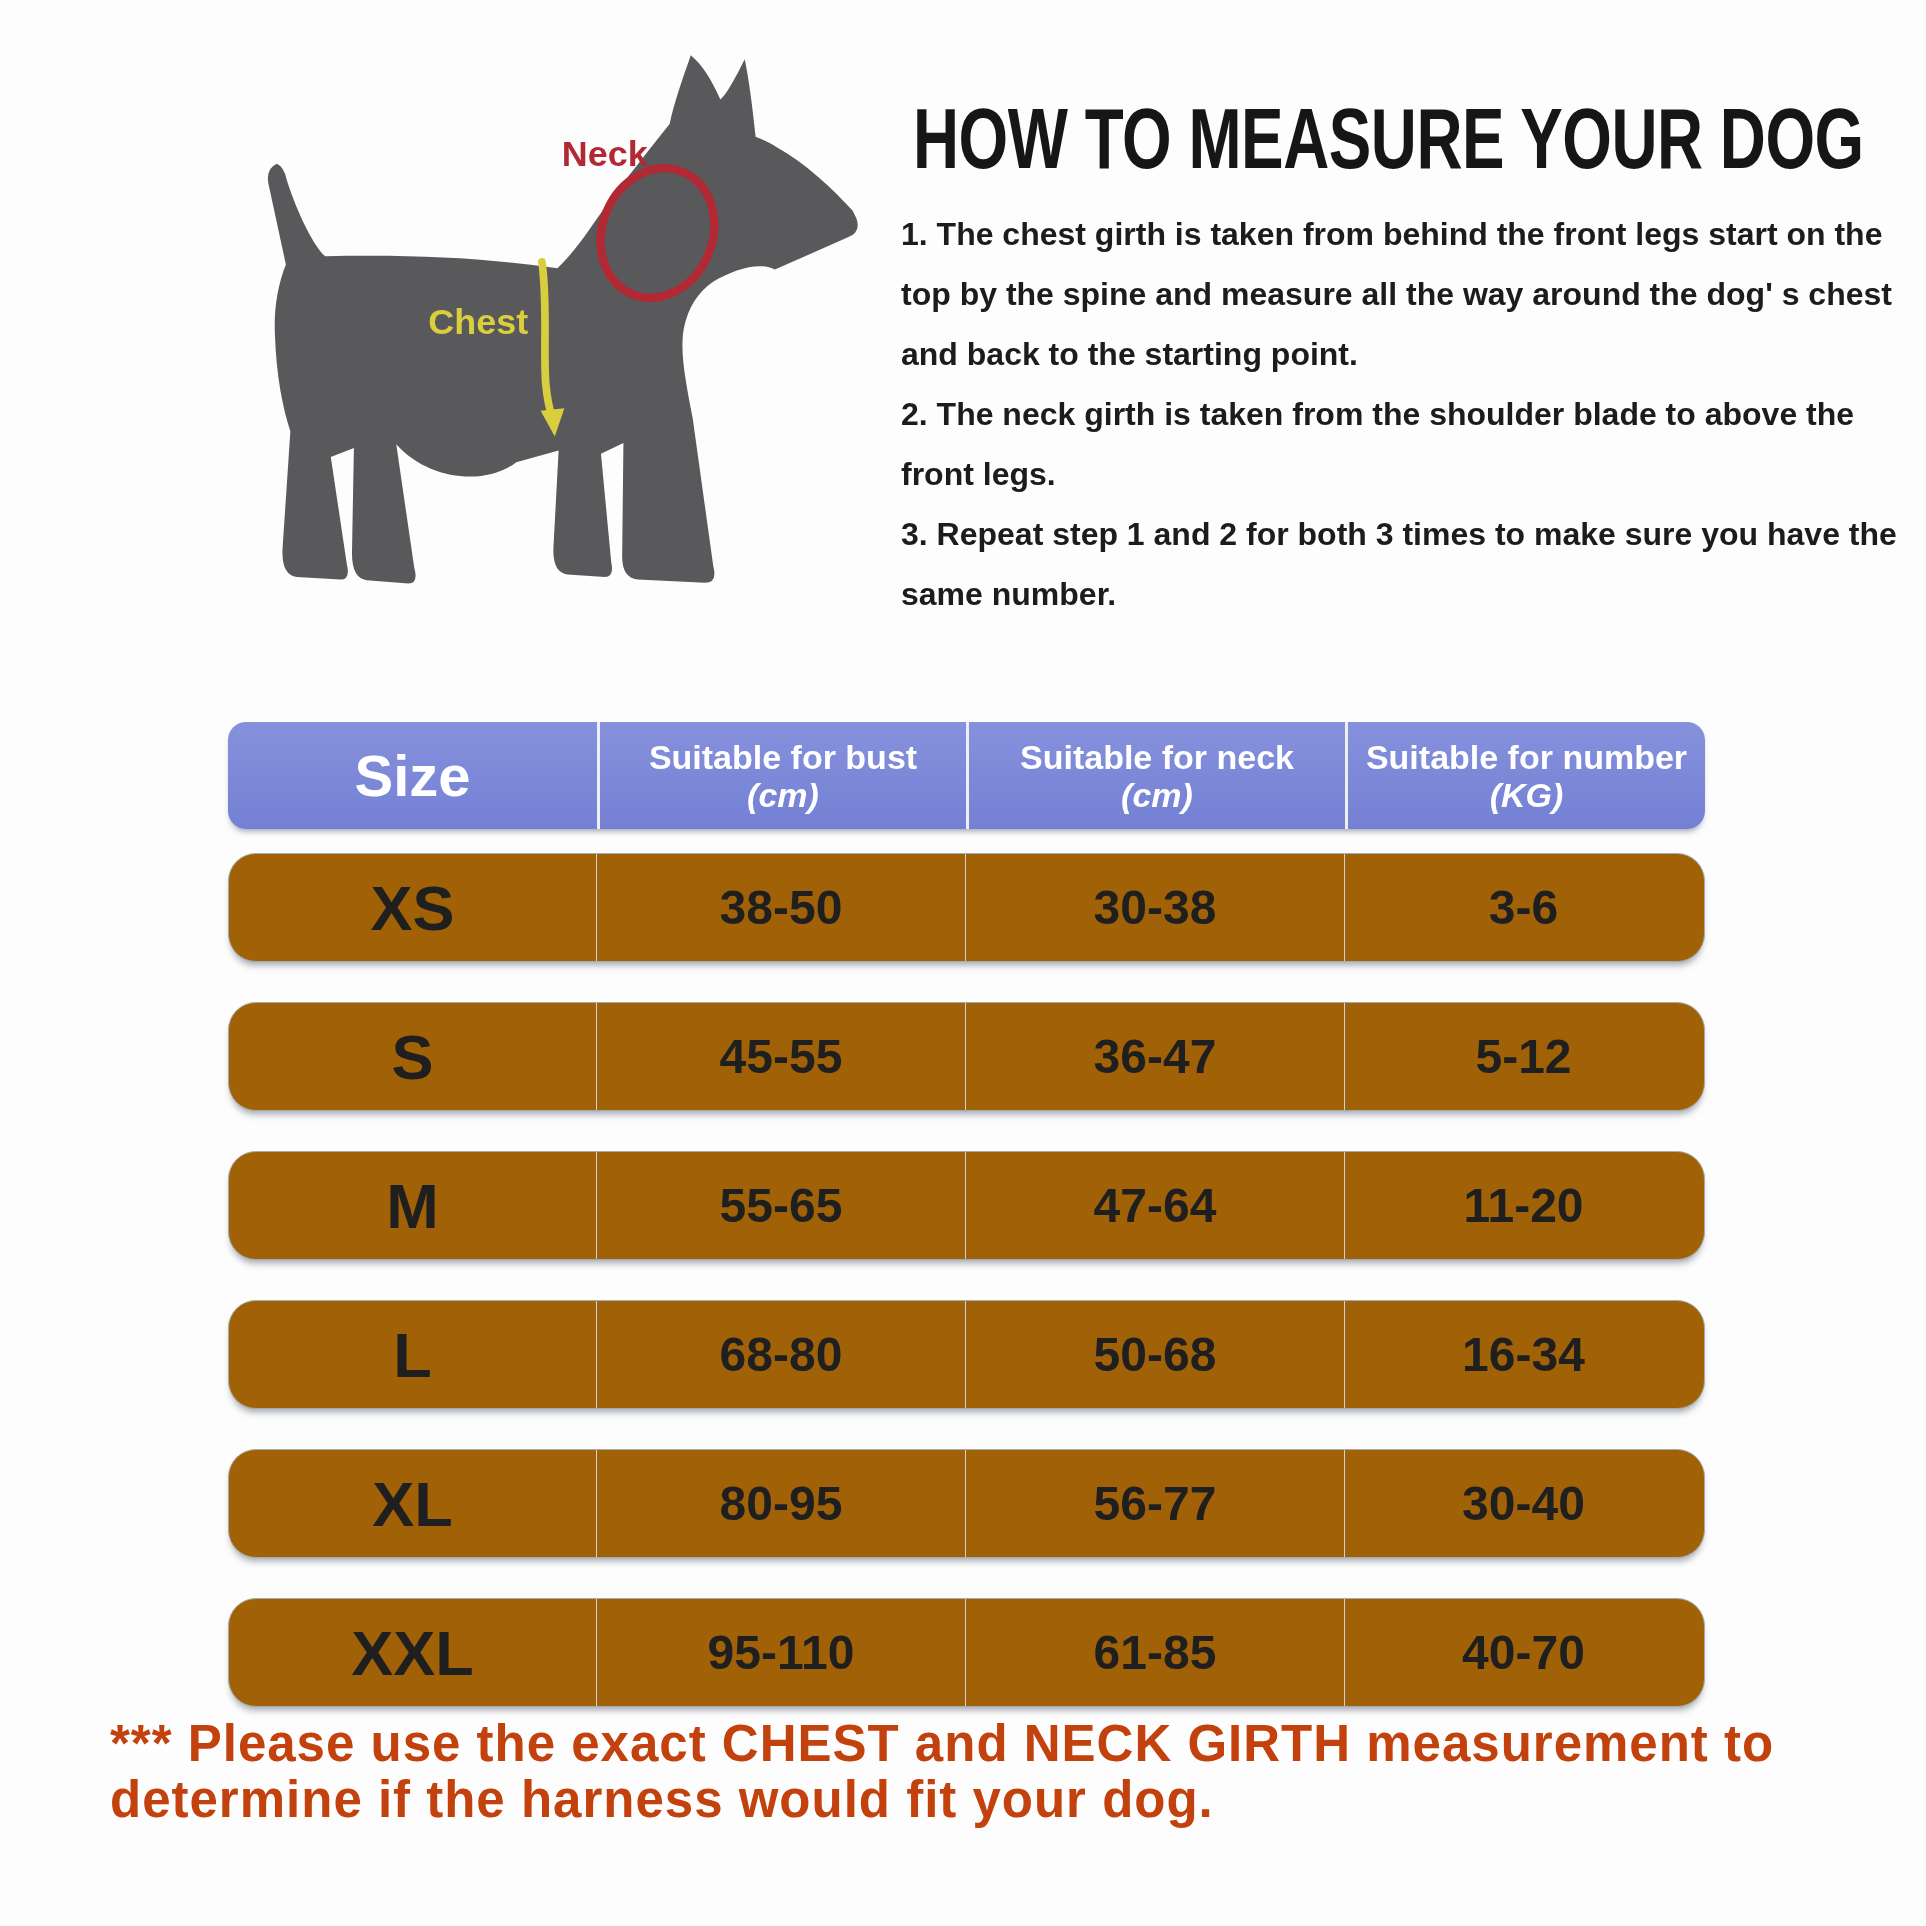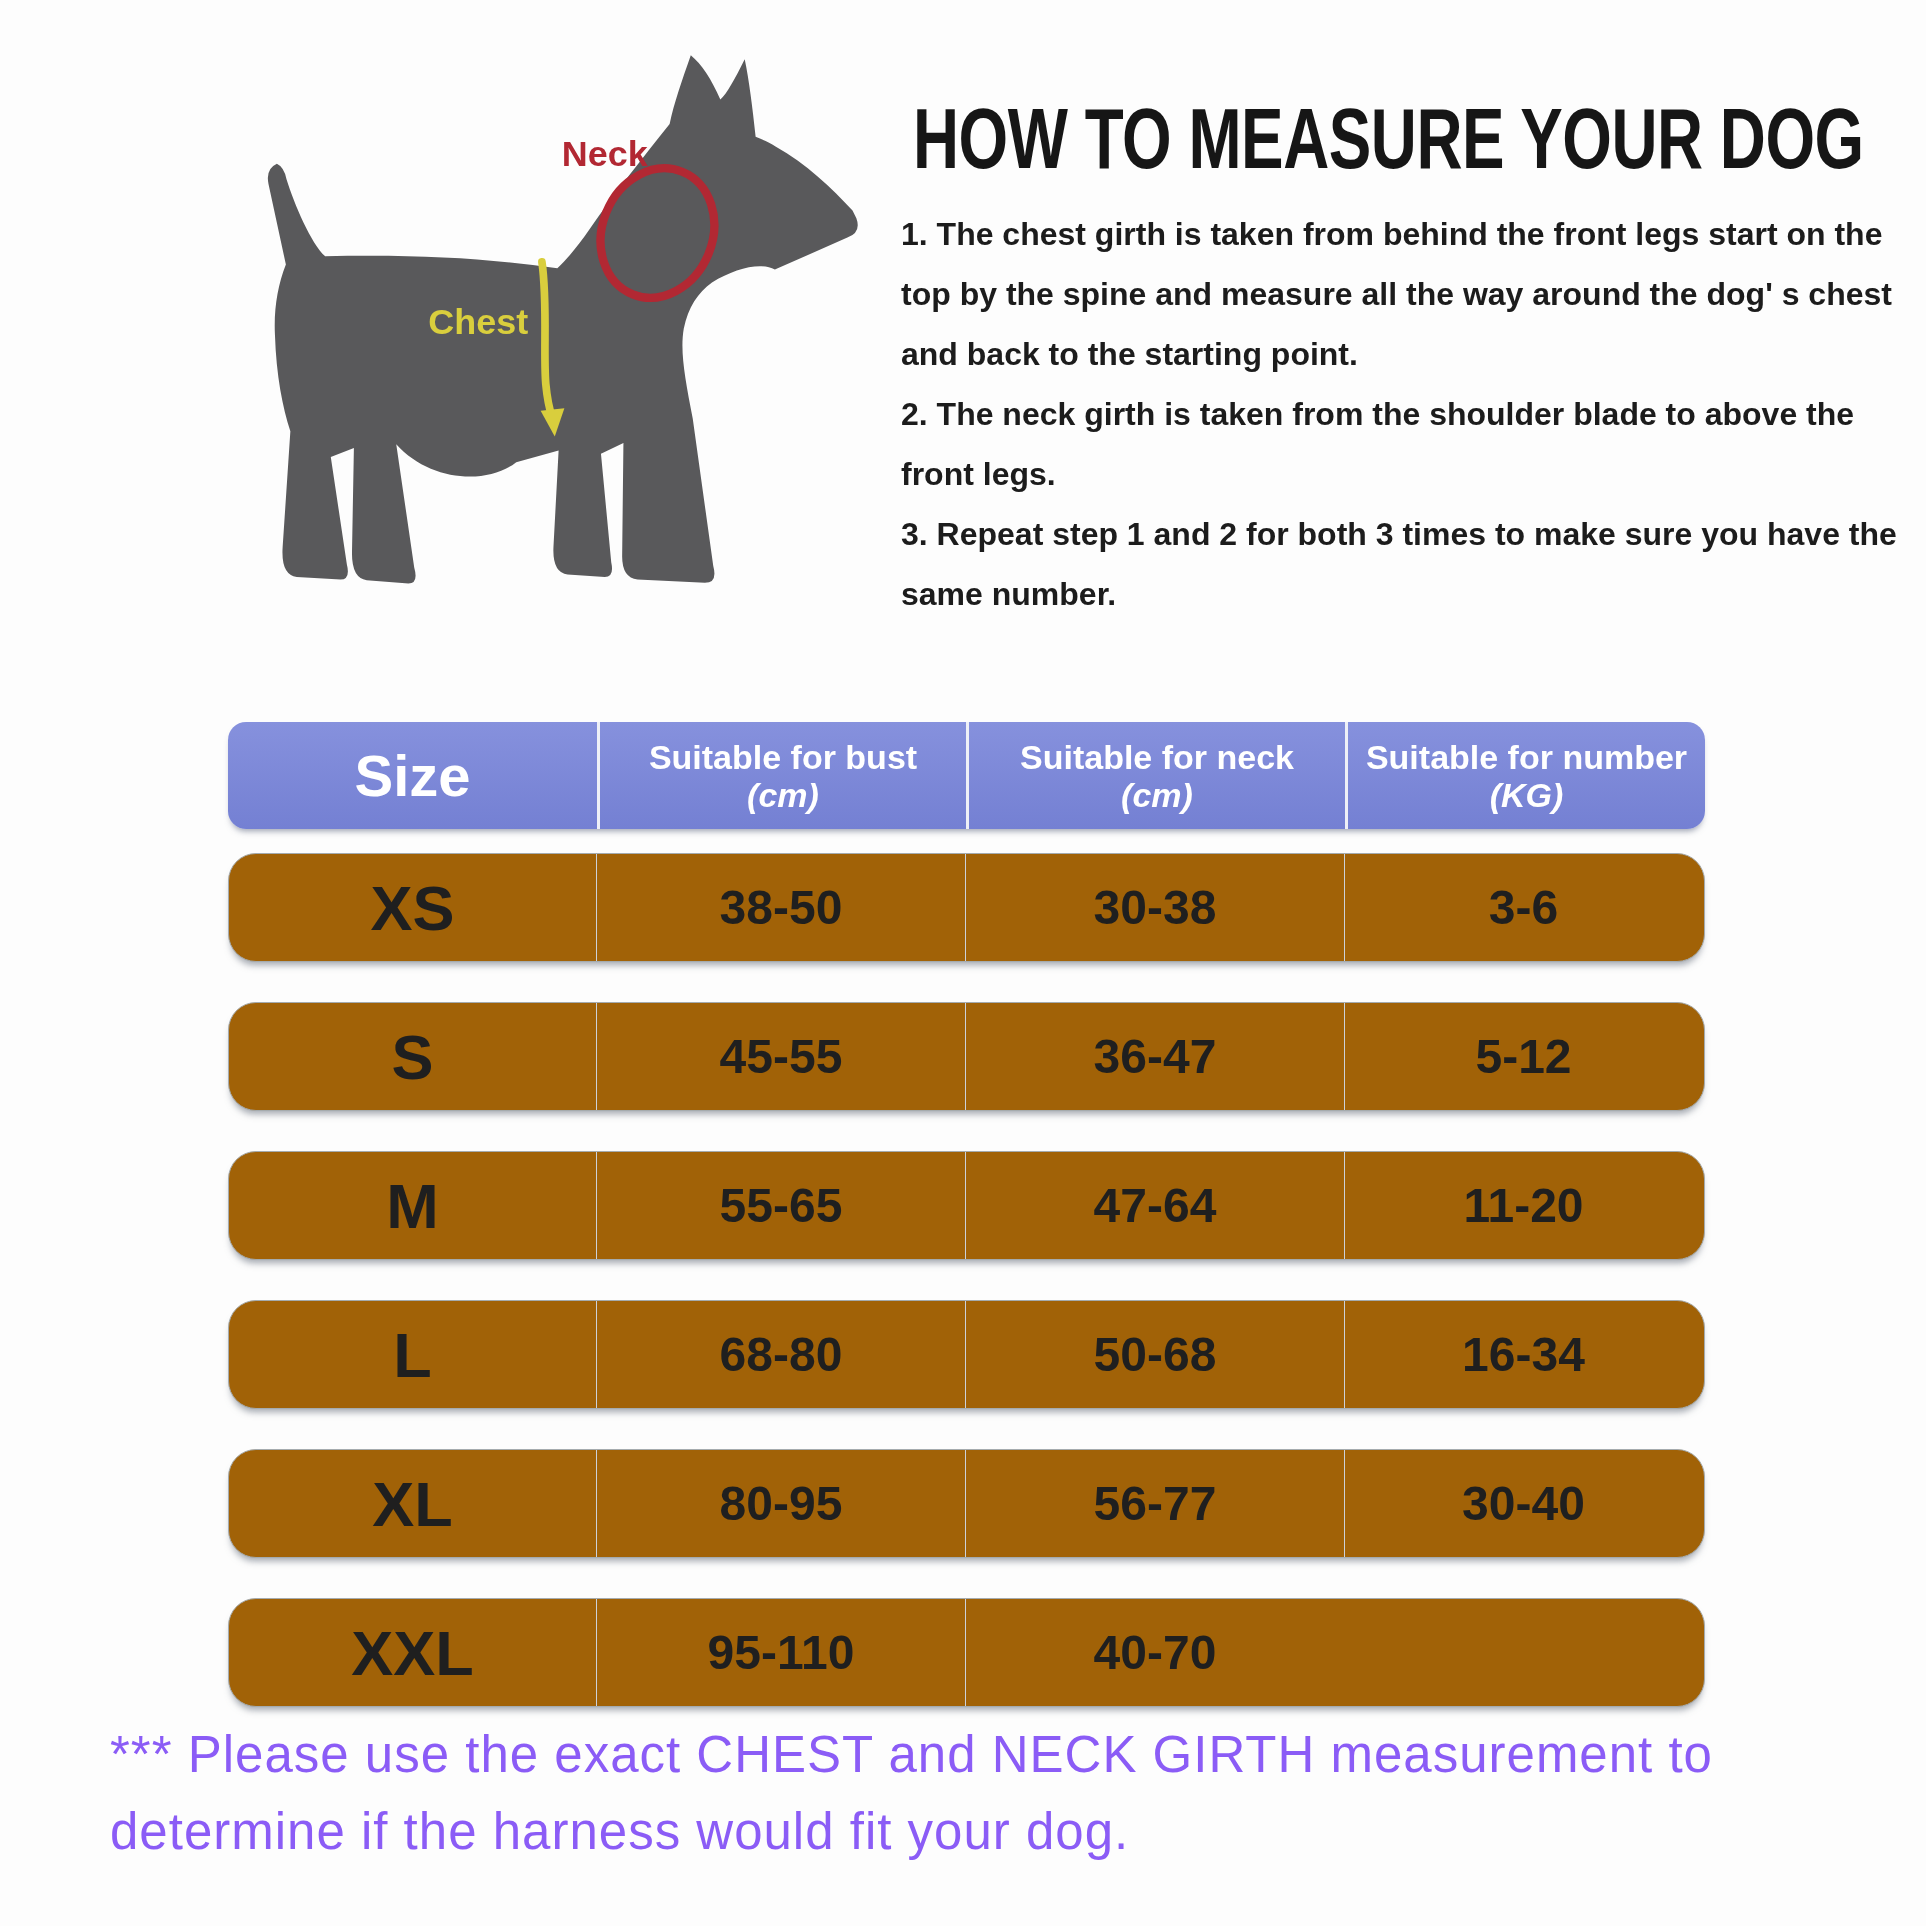--- a/index.html
+++ b/index.html
@@ -38,21 +38,21 @@
     align-items:stretch; text-align:center; color:#1f1f1f;
     box-shadow:0 6.4px 7px -3.9px rgba(85,95,110,.55); margin-bottom:40px;
   }
   .trow:last-child { margin-bottom:0; }
   .td { font-size:48px; font-weight:700; display:flex; align-items:center; justify-content:center; }
   .td + .td { border-left:1.9px solid #cdd1d8; }
   .td-size { font-size:63px; }
   
   .footnote {
     position:absolute; left:110px; top:1716px; width:1759px; margin:0;
-    font-size:51px; font-weight:400; letter-spacing:1px; line-height:77px; color:#8b5cf6;
+    font-size:51px; font-weight:700; letter-spacing:1px; line-height:56px; color:#c2410c;
   }
 </style>
 </head>
 <body>
 
 <div class="canvas">
 
   <svg class="dog-fig" viewBox="0 0 1150 950">
     <path fill="#59595b" d="
       M 232 205
@@ -162,20 +162,21 @@
     </div>
     <div class="trow">
       <div class="td td-size">XL</div>
       <div class="td">80-95</div>
       <div class="td">56-77</div>
       <div class="td">30-40</div>
     </div>
     <div class="trow">
       <div class="td td-size">XXL</div>
       <div class="td">95-110</div>
+      <div class="td">61-85</div>
       <div class="td">40-70</div>
     </div>
   </div>
 
   <p class="footnote">*** Please use the exact CHEST and NECK GIRTH measurement to determine if the harness would fit your dog.</p>
 
 </div>
 
 
 </body></html>

